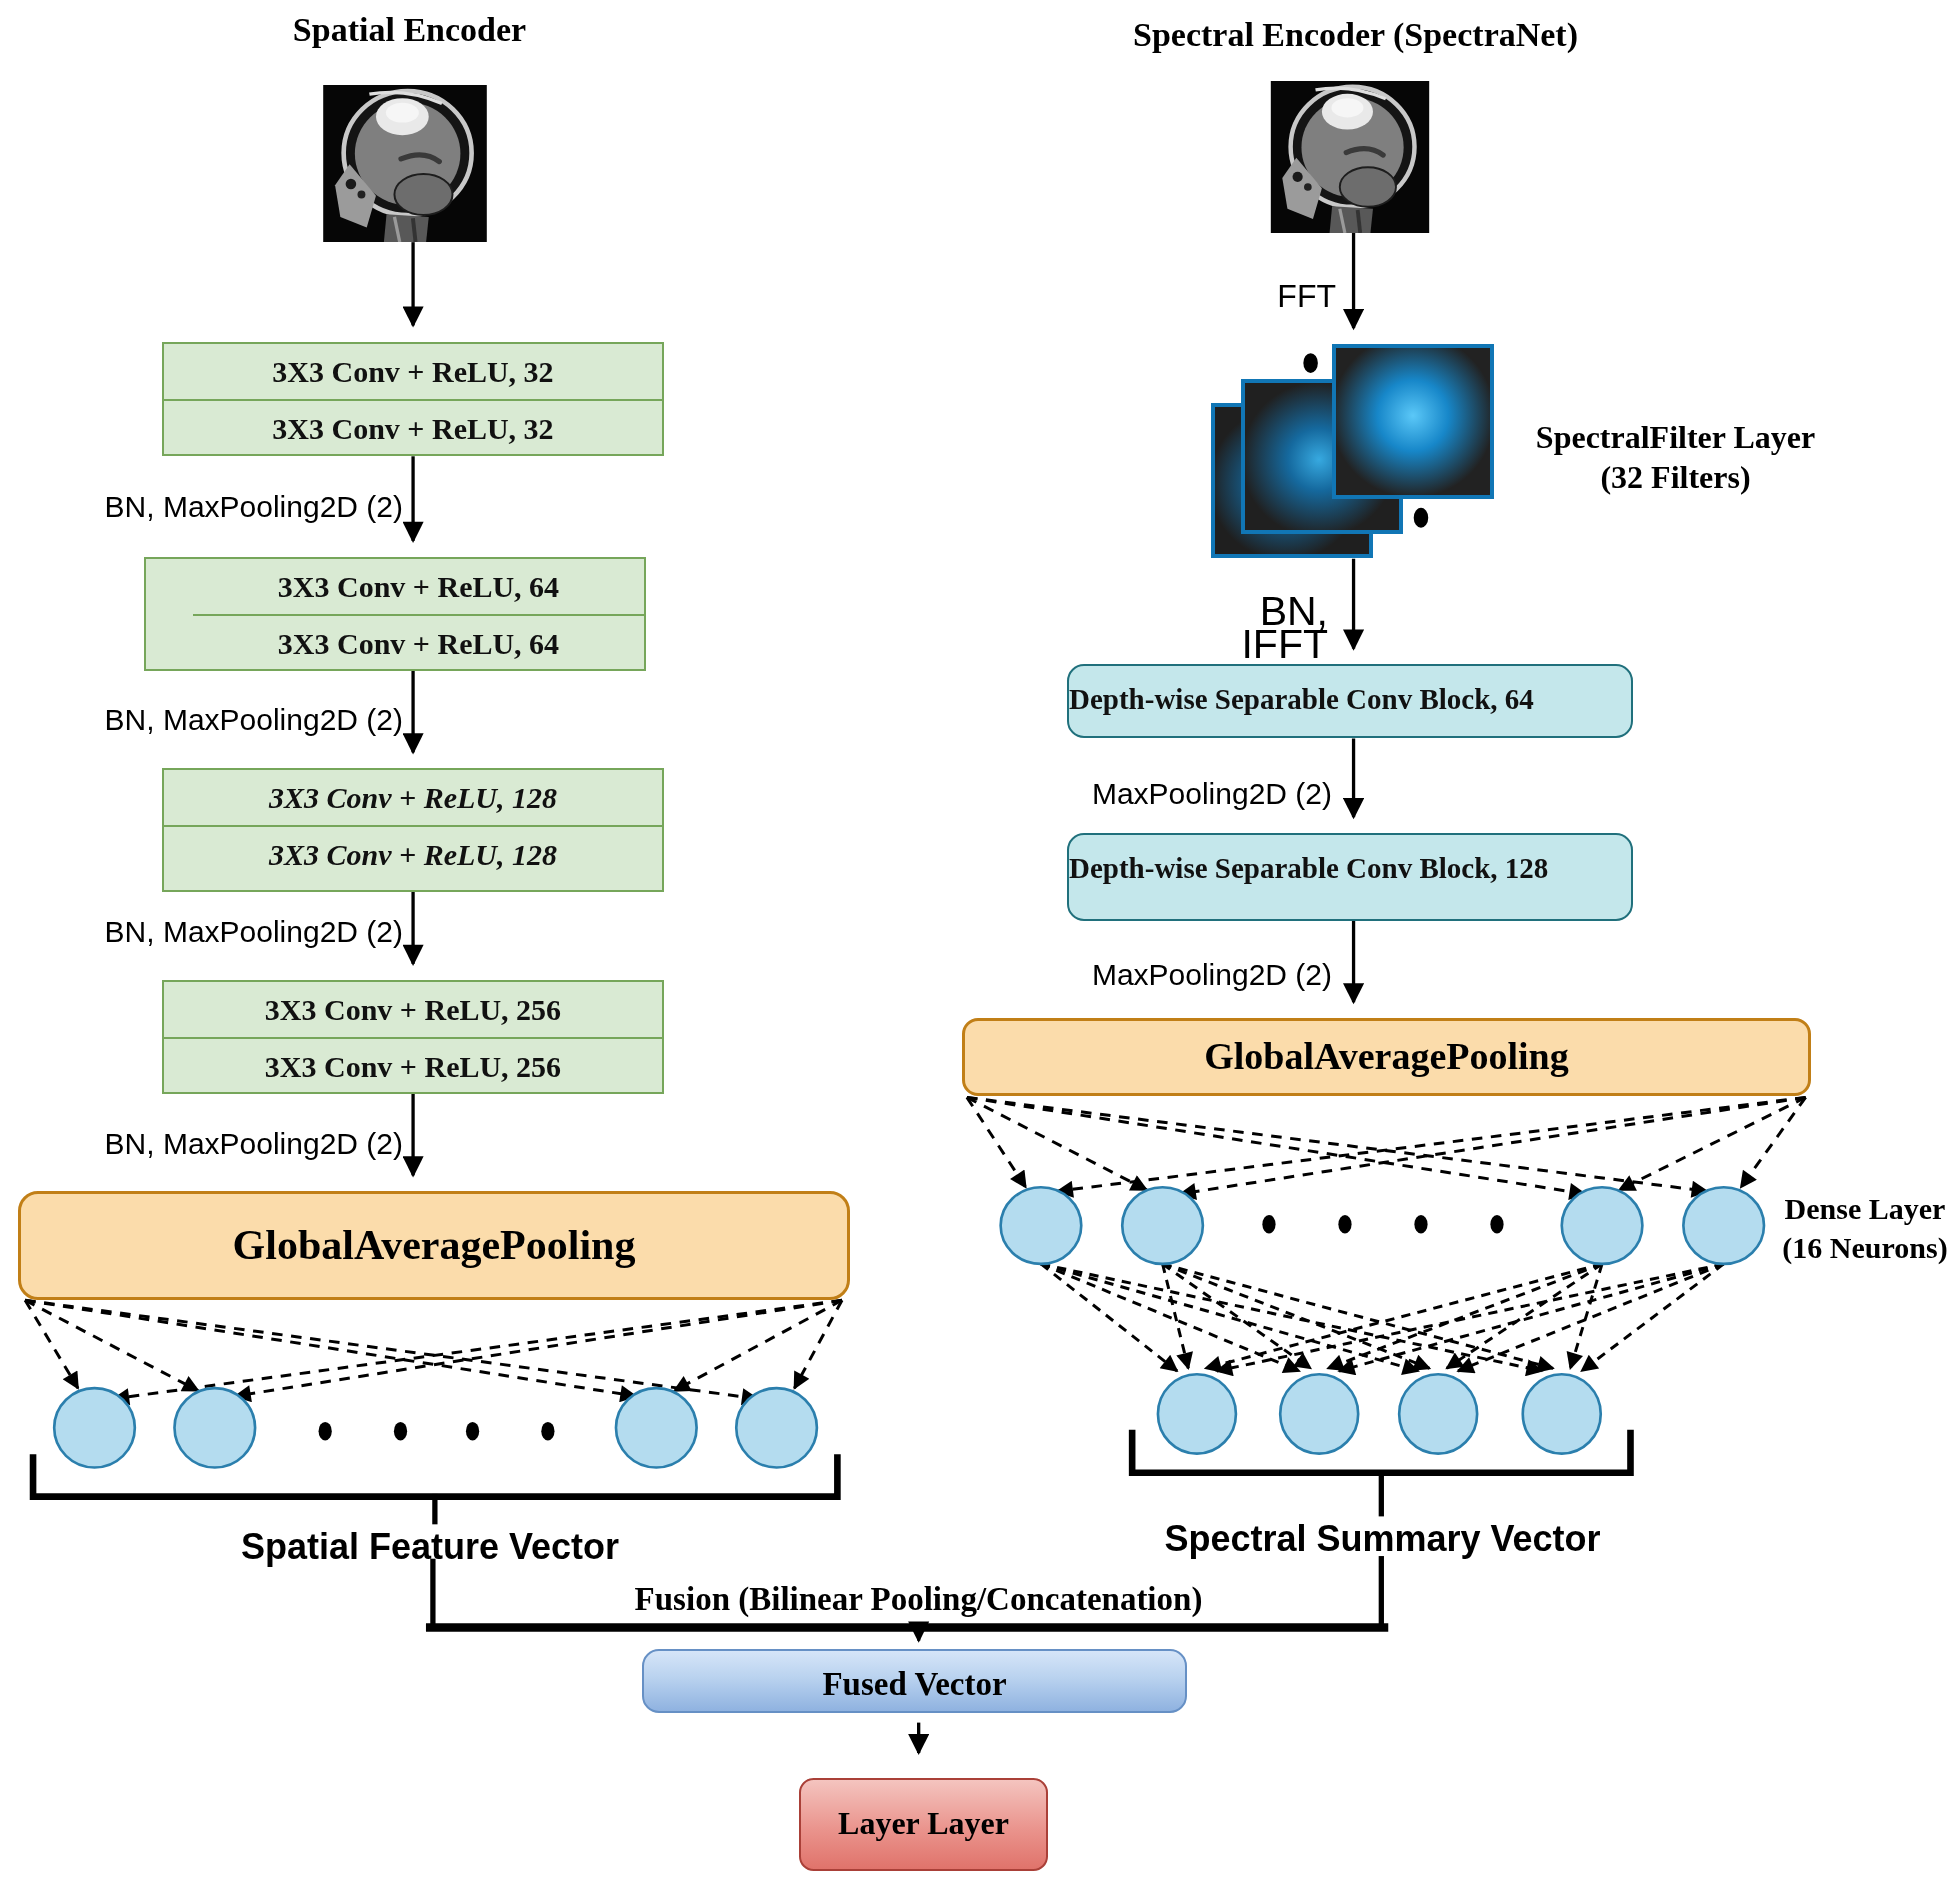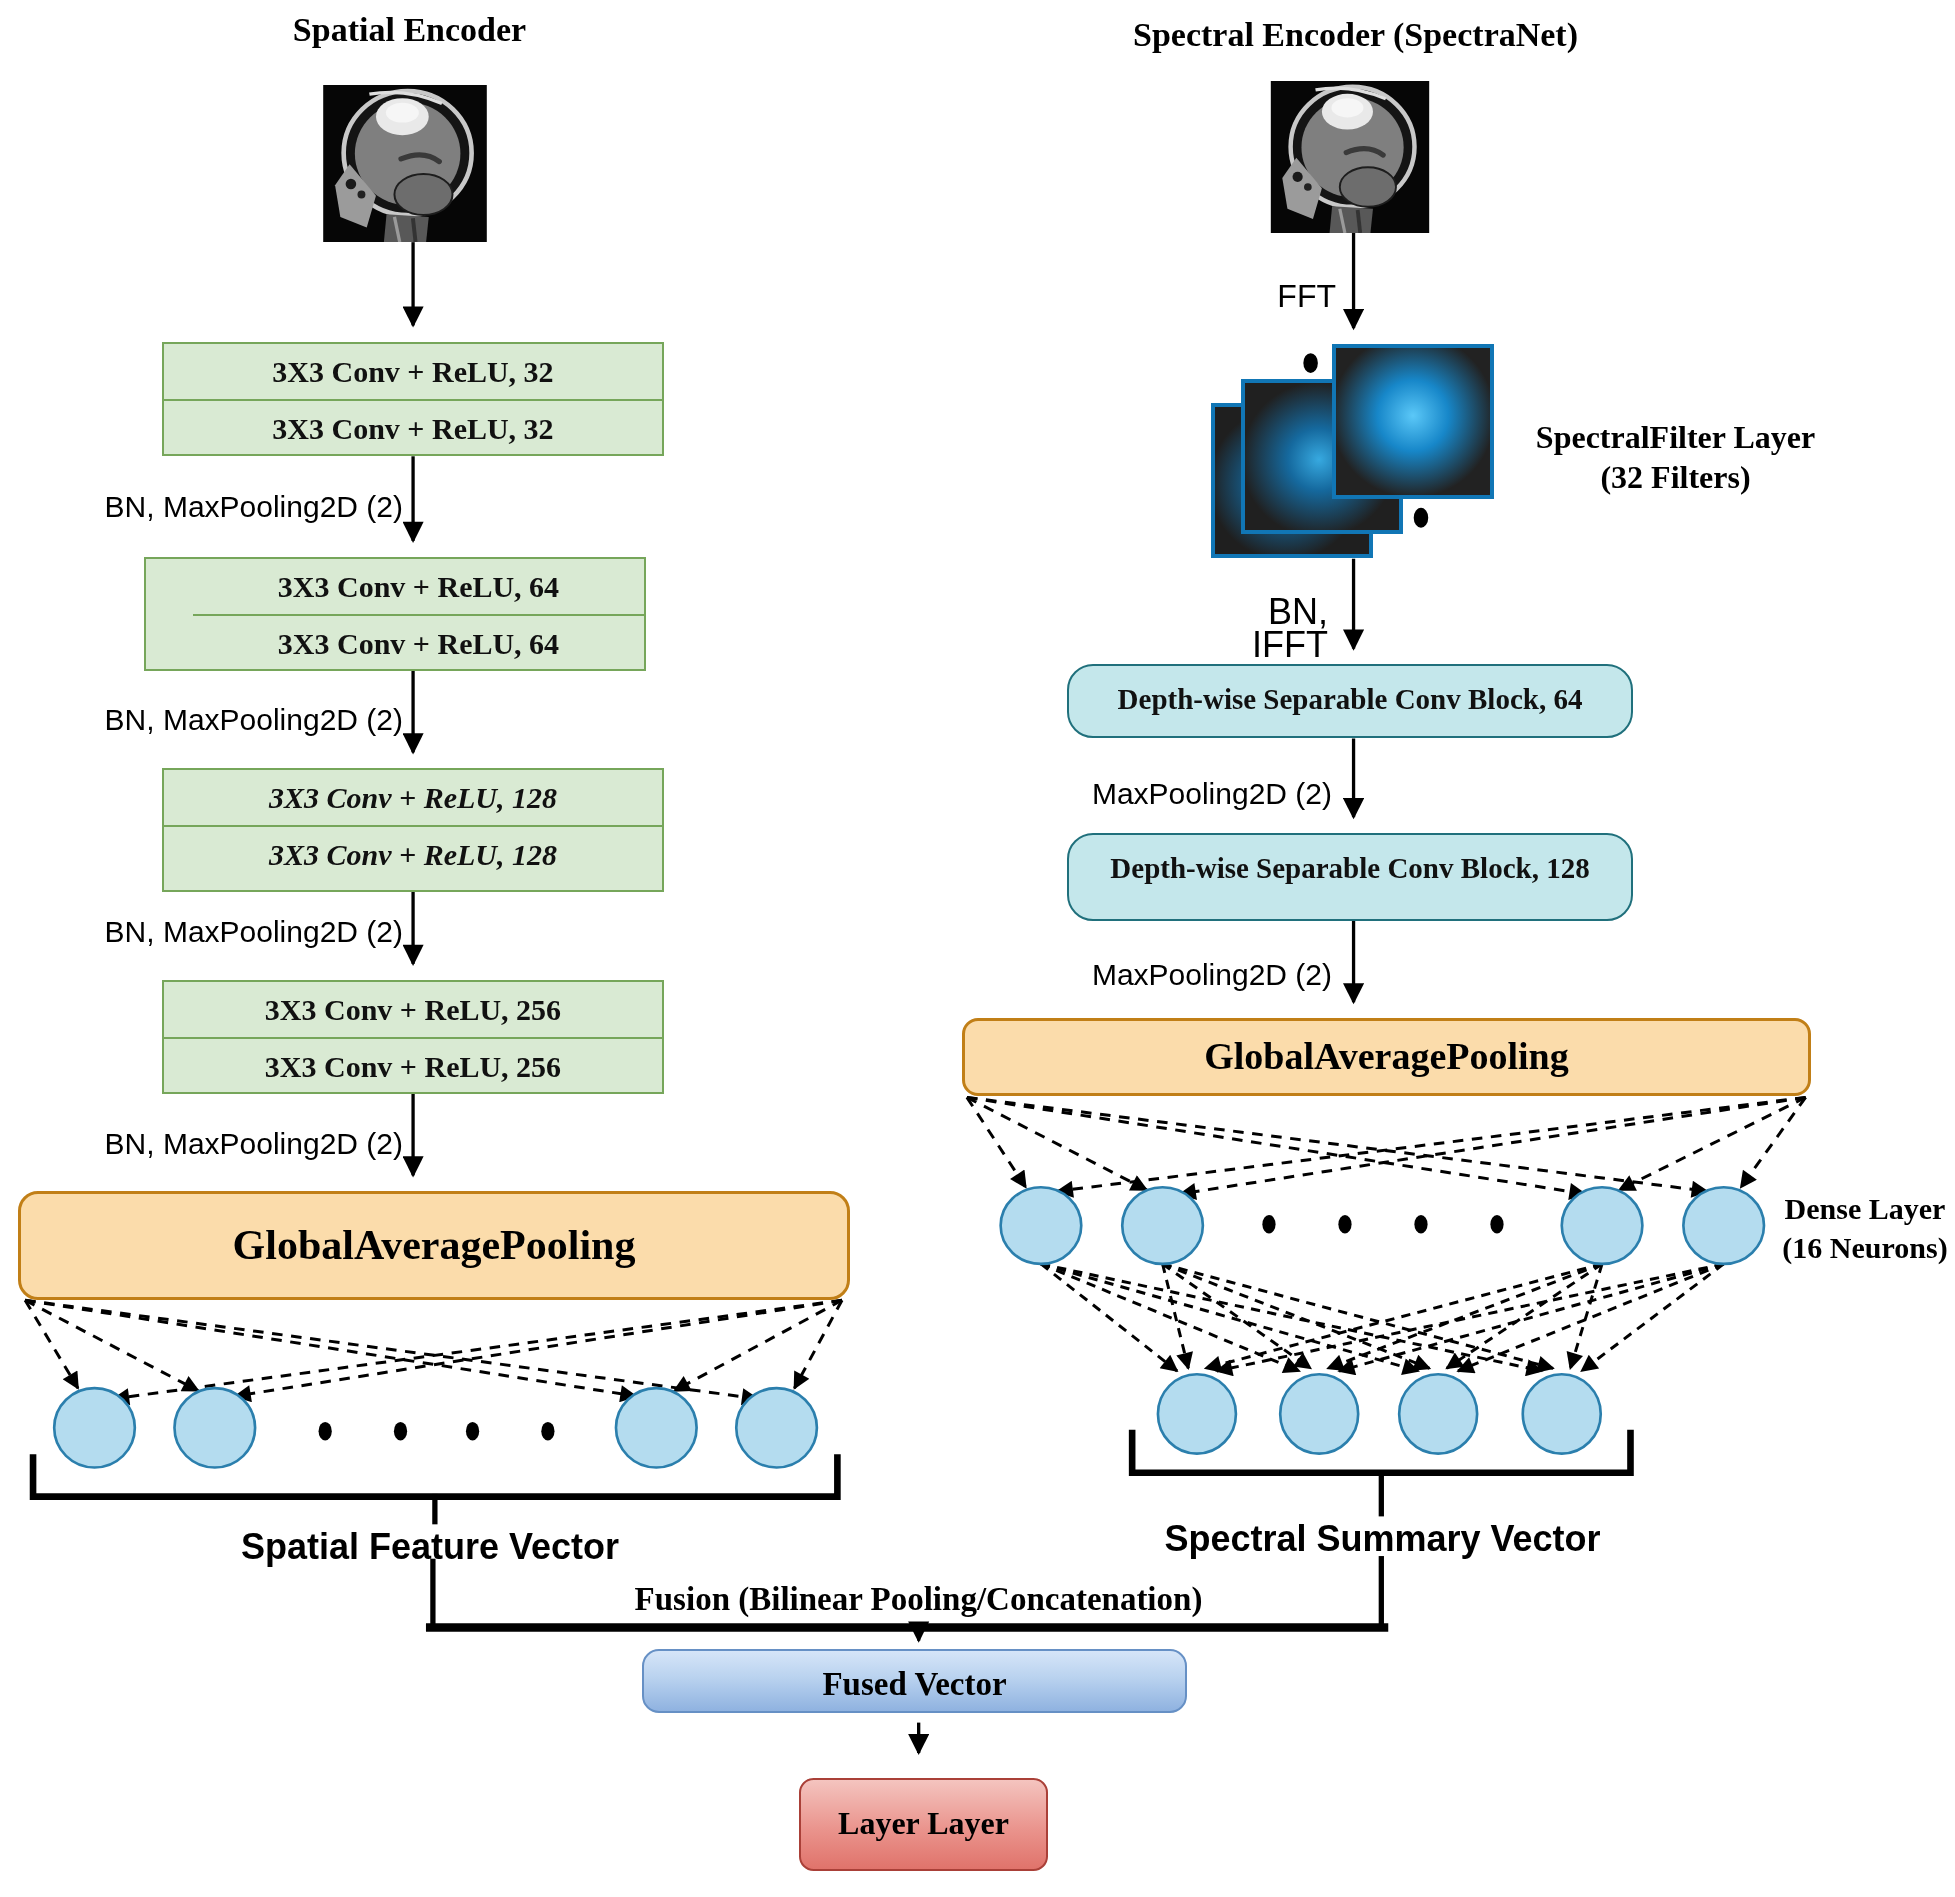--- a/index.html
+++ b/index.html
@@ -6,21 +6,21 @@
   body{width:1955px;height:1898px;font-family:"Liberation Serif",serif;}
   .canvas{position:relative;width:1955px;height:1898px;background:#ffffff;overflow:hidden;}
   .abs{position:absolute;}
   svg.overlay{position:absolute;left:0;top:0;width:1955px;height:1898px;}
   .title{font-weight:bold;font-size:34px;color:#000;text-align:center;font-family:"Liberation Serif",serif;}
   .convpair{box-sizing:border-box;background:#d9ead3;border:2px solid #76a65a;}
   .convrow{height:55px;line-height:55px;text-align:center;font-weight:bold;font-size:30px;color:#111;}
   .convrow.first{border-bottom:2px solid #76a65a;}
   .sidelabel{font-family:"Liberation Sans",sans-serif;font-size:30px;color:#000;text-align:right;line-height:33px;}
   .gapbox{box-sizing:border-box;background:#fbdcab;border:3.3px solid #c17f17;border-radius:20px;text-align:center;font-weight:bold;color:#000;}
-  .tealbox{box-sizing:border-box;background:#c4e7eb;border:2.6px solid #20707c;border-radius:26px;text-align:center;font-weight:bold;font-size:29px;color:#111;}
+  .tealbox{box-sizing:border-box;background:#c4e7eb;border:2.6px solid #20707c;border-radius:17px;font-weight:bold;font-size:29px;color:#111;}
   .vectorlabel{font-family:"Liberation Sans",sans-serif;font-weight:bold;font-size:36px;color:#000;text-align:center;}
   .seriflabel{font-weight:bold;color:#000;text-align:center;font-family:"Liberation Serif",serif;}
   .filter-sq{box-sizing:border-box;position:absolute;width:162px;height:155px;border:4px solid #1176b5;}
   .filter-back{background:radial-gradient(circle at 46% 52%, #2f9fd6 0%, #14679c 26%, #1f1f1f 68%);}
   .filter-mid{background:radial-gradient(circle at 48% 52%, #37a9e0 0%, #15699e 28%, #202020 70%);}
   .filter-front{background:radial-gradient(circle at 50% 46%, #5bc8f8 0%, #1787c9 32%, #222222 74%);}
   .fusedbox{box-sizing:border-box;background:linear-gradient(180deg,#dcead9 0%,#d6e5f8 8%,#b9d2ef 45%,#8fb2e0 100%);background:linear-gradient(180deg,#d6e5f8 0%,#b9d2ef 45%,#8fb2e0 100%);border:2.6px solid #6690c5;border-radius:17px;text-align:center;font-weight:bold;color:#000;}
   .outputbox{box-sizing:border-box;background:linear-gradient(180deg,#f4c4bf 0%,#ea948d 55%,#e0736b 100%);border:2.6px solid #aa4038;border-radius:14.5px;text-align:center;font-weight:bold;color:#000;}
 </style>
 </head>
@@ -203,21 +203,21 @@
 
   <div class="abs sidelabel" style="left:1243px;top:280px;width:93px;font-size:32px;">FFT</div>
 
   <div class="filter-sq filter-back" style="left:1211px;top:403px;"></div>
   <div class="filter-sq filter-mid" style="left:1241px;top:379px;"></div>
   <div class="filter-sq filter-front" style="left:1332px;top:344px;"></div>
 
   <div class="abs seriflabel" style="left:1510px;top:419px;width:331px;font-size:32px;">SpectralFilter Layer</div>
   <div class="abs seriflabel" style="left:1510px;top:459px;width:331px;font-size:32px;">(32 Filters)</div>
 
-  <div class="abs sidelabel" style="left:1183px;top:595px;width:145px;font-size:36px;">BN, IFFT</div>
+  <div class="abs sidelabel" style="left:1183px;top:595px;width:145px;font-size:41px;">BN, IFFT</div>
 
   <div class="abs tealbox" style="left:1067px;top:664px;width:566px;height:74px;line-height:67px;">Depth-wise Separable Conv Block, 64</div>
   <div class="abs sidelabel" style="left:1081px;top:777px;width:251px;">MaxPooling2D (2)</div>
   <div class="abs tealbox" style="left:1067px;top:833px;width:566px;height:88px;line-height:67px;">Depth-wise Separable Conv Block, 128</div>
   <div class="abs sidelabel" style="left:1081px;top:958px;width:251px;">MaxPooling2D (2)</div>
 
   <div class="abs gapbox" style="left:962px;top:1018px;width:849px;height:78px;line-height:71px;font-size:38px;border-radius:16px;">GlobalAveragePooling</div>
 
   <div class="abs seriflabel" style="left:1776px;top:1192px;width:178px;font-size:30px;">Dense Layer</div>
   <div class="abs seriflabel" style="left:1776px;top:1231px;width:178px;font-size:30px;">(16 Neurons)</div>

